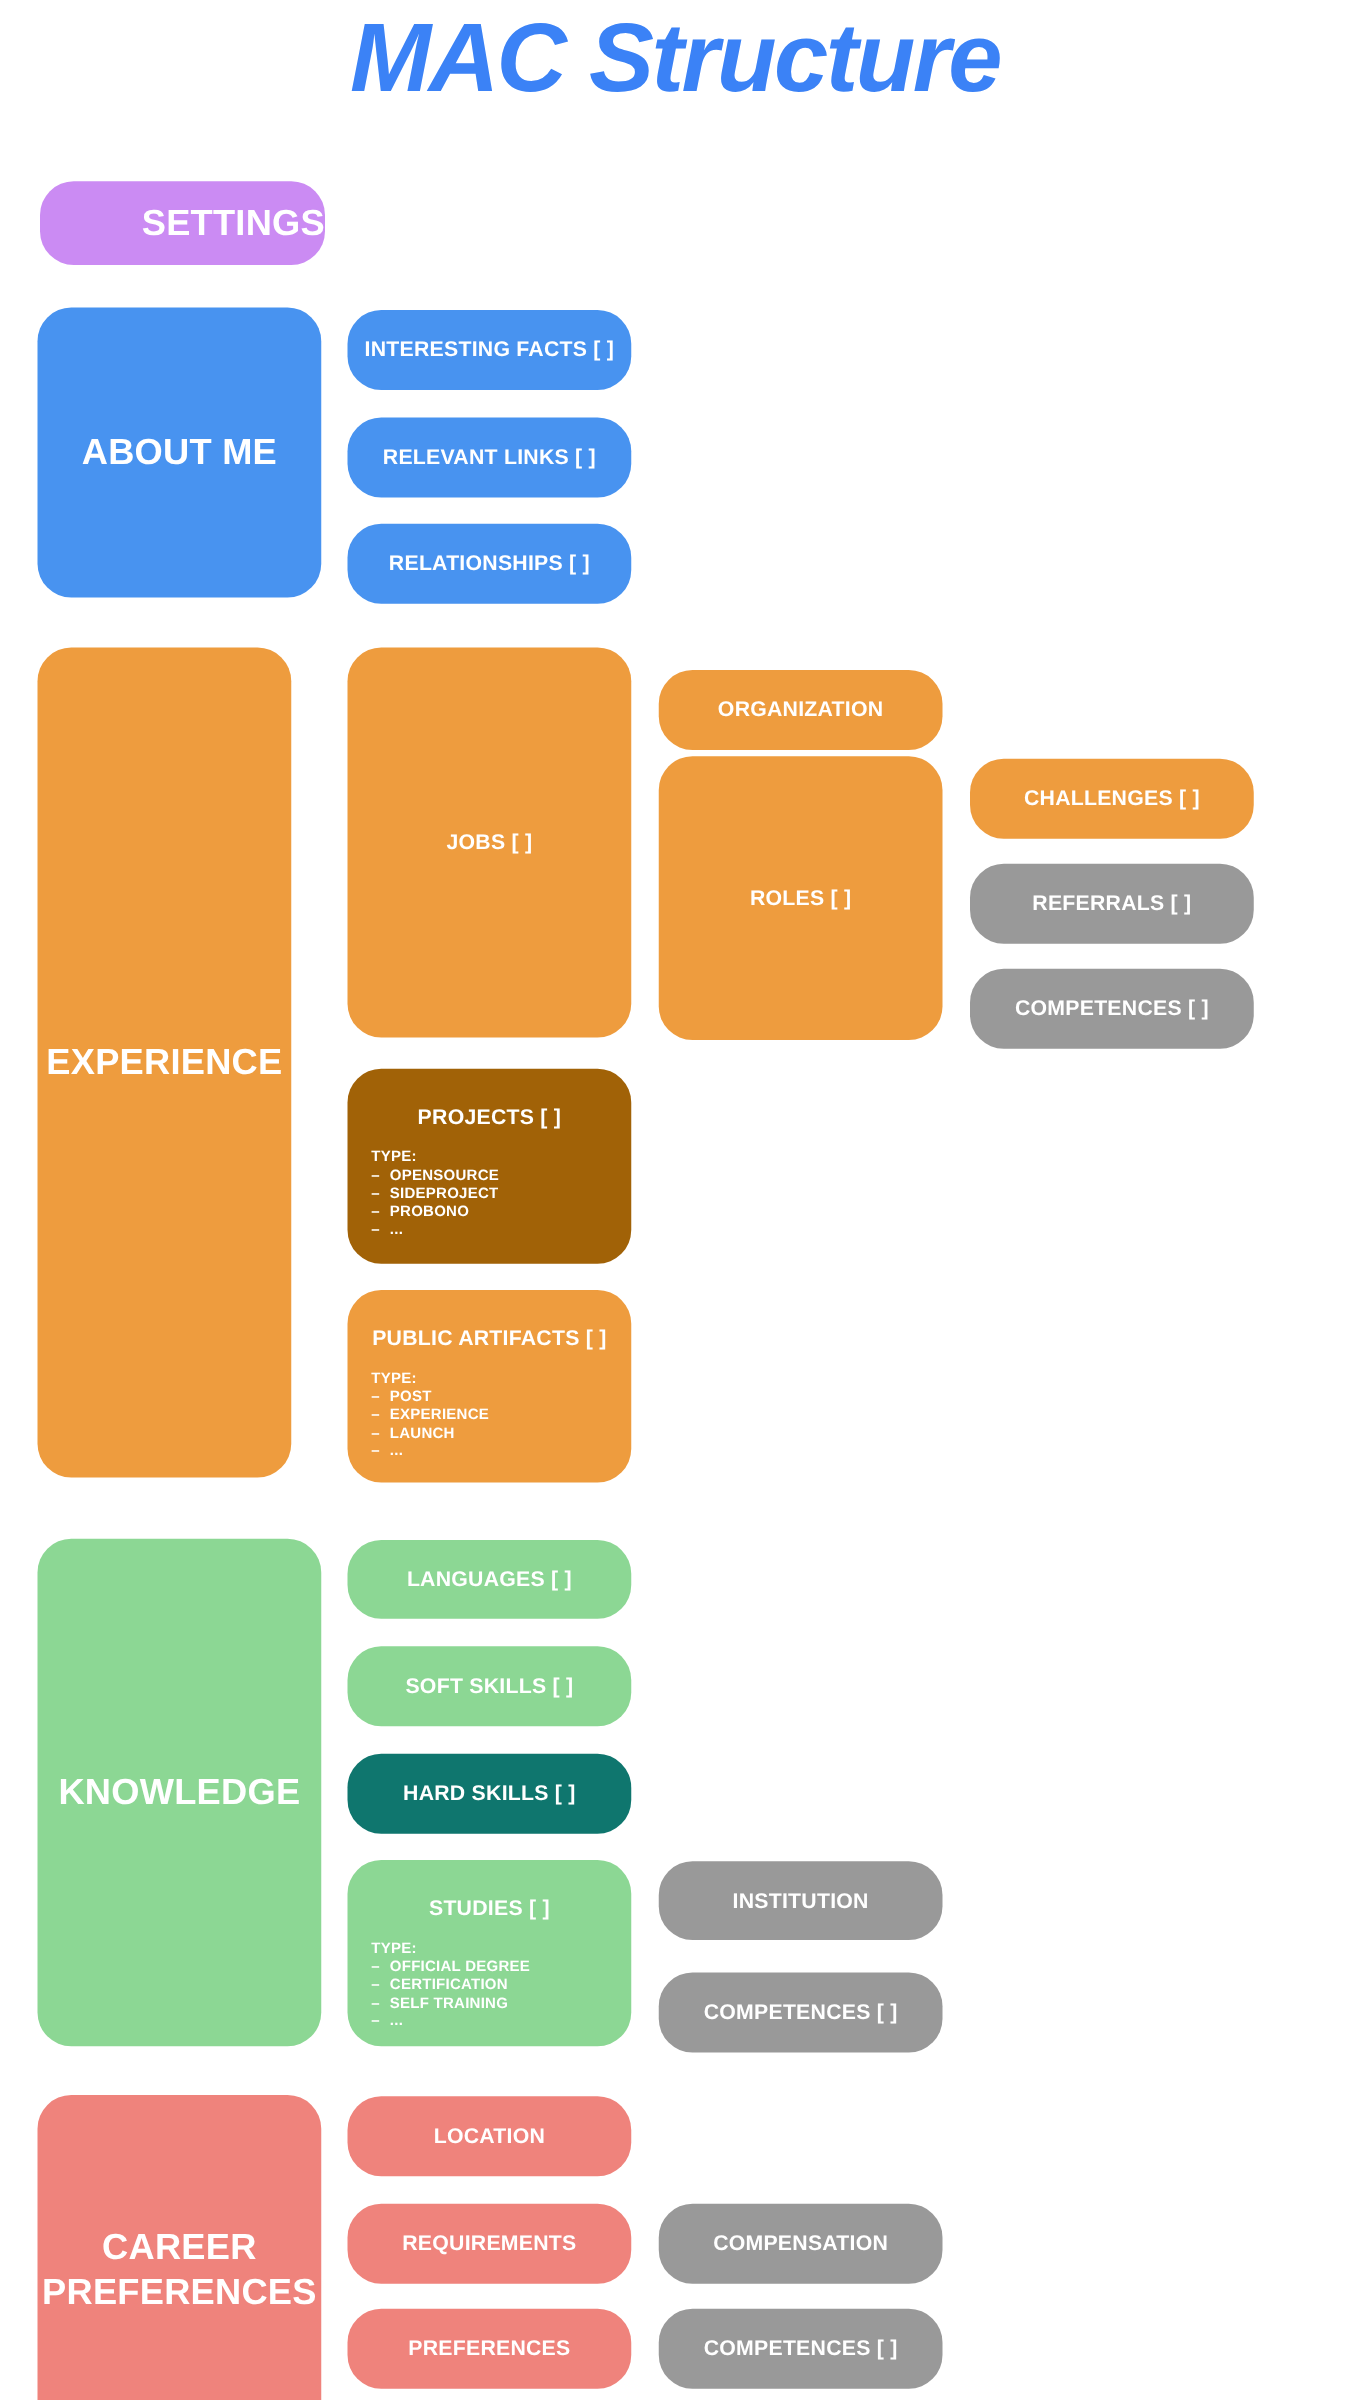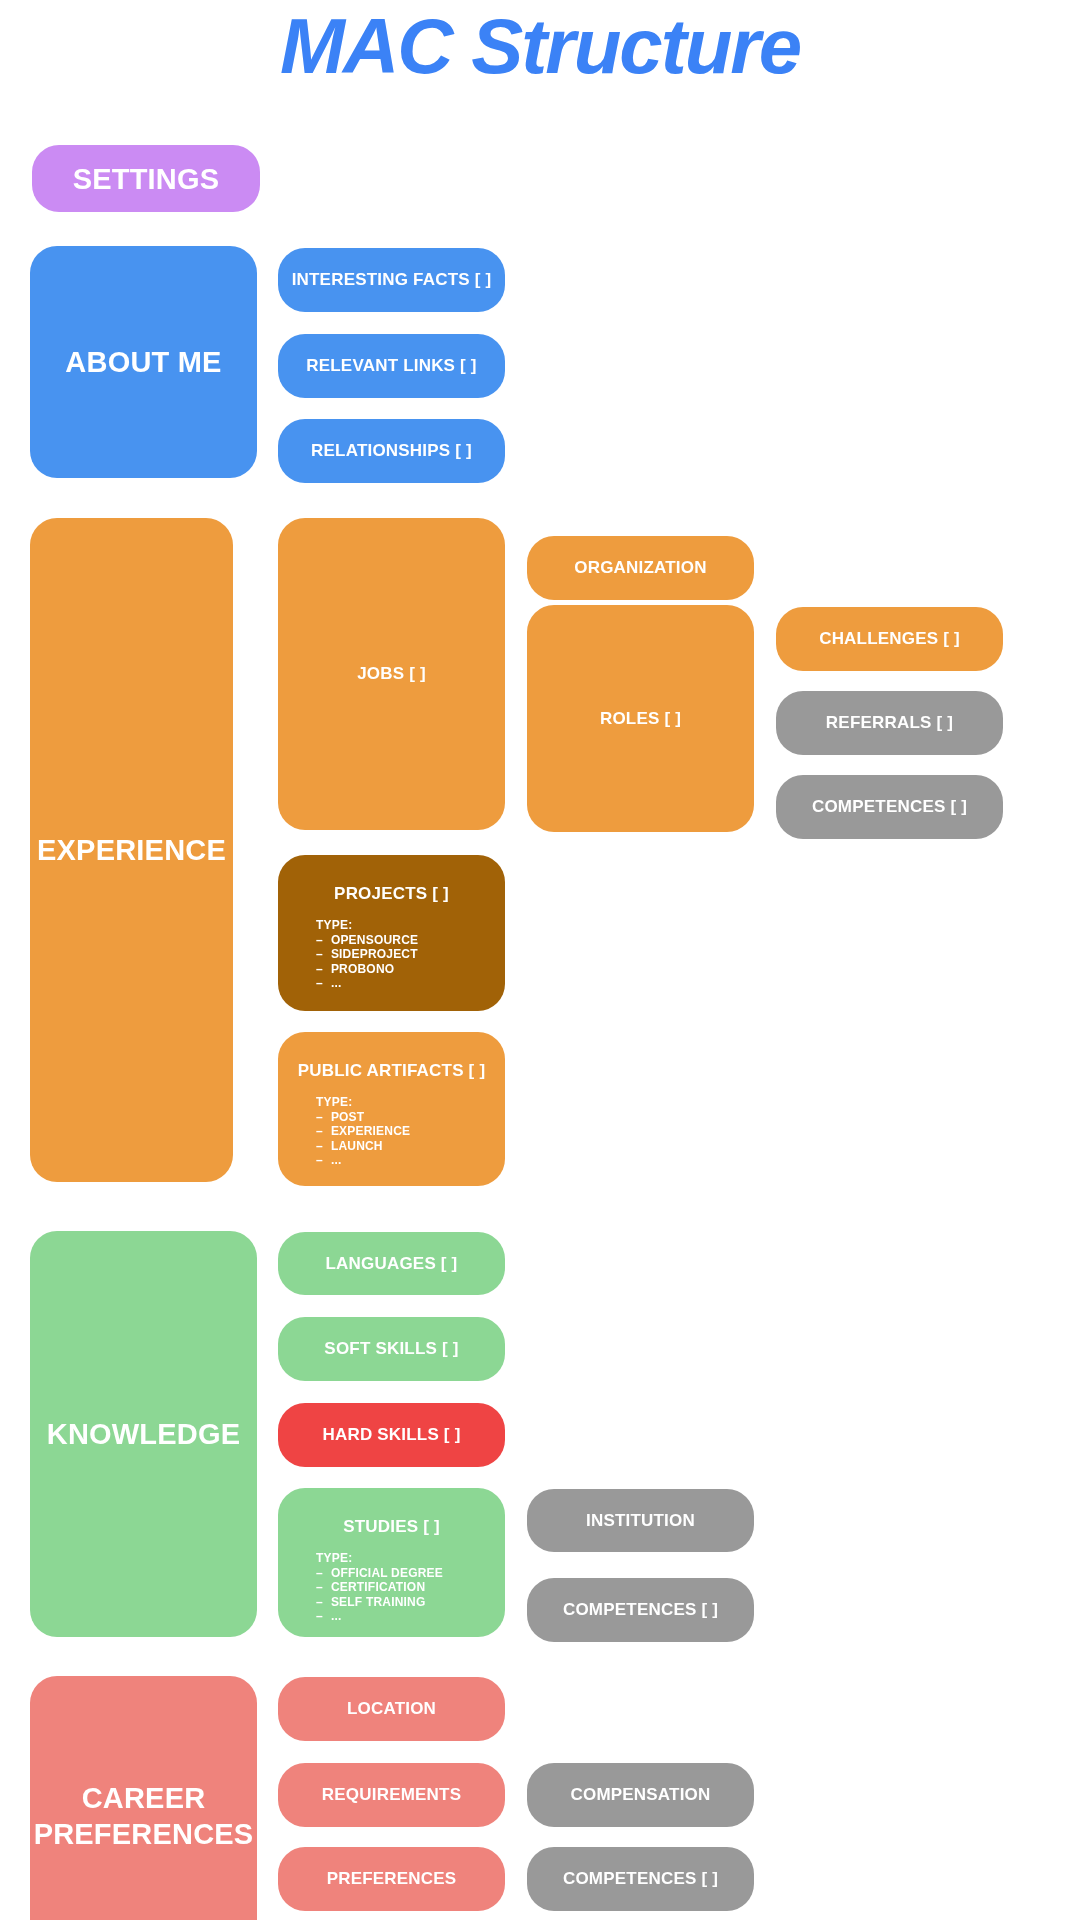--- a/index.html
+++ b/index.html
@@ -58,41 +58,41 @@
   }
   .list-title {
     width: 100%;
     text-align: center;
     font-size: 17px;
     line-height: 20px;
     letter-spacing: 0.2px;
   }
   .type-list {
     margin-top: 14px;
-    padding-left: 38px;
+    padding-left: 19px;
     font-size: 12px;
     line-height: 14.5px;
     letter-spacing: 0.2px;
   }
   .type-item {
     display: flex;
     gap: 8px;
   }
   .dash {
     flex: 0 0 auto;
   }
 </style>
 </head>
 <body>
 
 <div class="canvas">
 
   <div class="page-title" style="color: #3b82f6; font-style: italic;">MAC Structure</div>
 
-  <div class="node center parent-label" style="left: 32px; top: 145px; width: 228px; height: 67px; background-color: rgb(203, 139, 243);">
+  <div class="node center parent-label" style="left: 32px; top: 145px; width: 228px; height: 67px; background-color: rgb(203, 139, 243); justify-content: flex-end;">
     <span>SETTINGS</span>
   </div>
 
   <div class="node center parent-label" style="left: 30px; top: 246px; width: 227px; height: 232px; background-color: rgb(72, 147, 240);">
     <span>ABOUT ME</span>
   </div>
   <div class="node center child-label" style="left: 278px; top: 248px; width: 227px; height: 64px; background-color: rgb(72, 147, 240);">
     <span>INTERESTING FACTS [ ]</span>
   </div>
   <div class="node center child-label" style="left: 278px; top: 334px; width: 227px; height: 64px; background-color: rgb(72, 147, 240);">
@@ -172,21 +172,21 @@
 
   <div class="node center parent-label" style="left: 30px; top: 1231px; width: 227px; height: 406px; background-color: rgb(140, 215, 148);">
     <span>KNOWLEDGE</span>
   </div>
   <div class="node center child-label" style="left: 278px; top: 1232px; width: 227px; height: 63px; background-color: rgb(140, 215, 148);">
     <span>LANGUAGES [ ]</span>
   </div>
   <div class="node center child-label" style="left: 278px; top: 1317px; width: 227px; height: 64px; background-color: rgb(140, 215, 148);">
     <span>SOFT SKILLS [ ]</span>
   </div>
-  <div class="node center child-label" style="left: 278px; top: 1403px; width: 227px; height: 64px; background-color: #ef4444;">
+  <div class="node center child-label" style="left: 278px; top: 1403px; width: 227px; height: 64px; background-color: #0f766e;">
     <span>HARD SKILLS [ ]</span>
   </div>
 
   <div class="node list-node" style="left: 278px; top: 1488px; width: 227px; height: 149px; background-color: rgb(140, 215, 148);">
     <div class="list-title">STUDIES [ ]</div>
     <div class="type-list">
       <div>TYPE:</div>
       <div class="type-item">
           <span class="dash">–</span>
           <span>OFFICIAL DEGREE</span>

